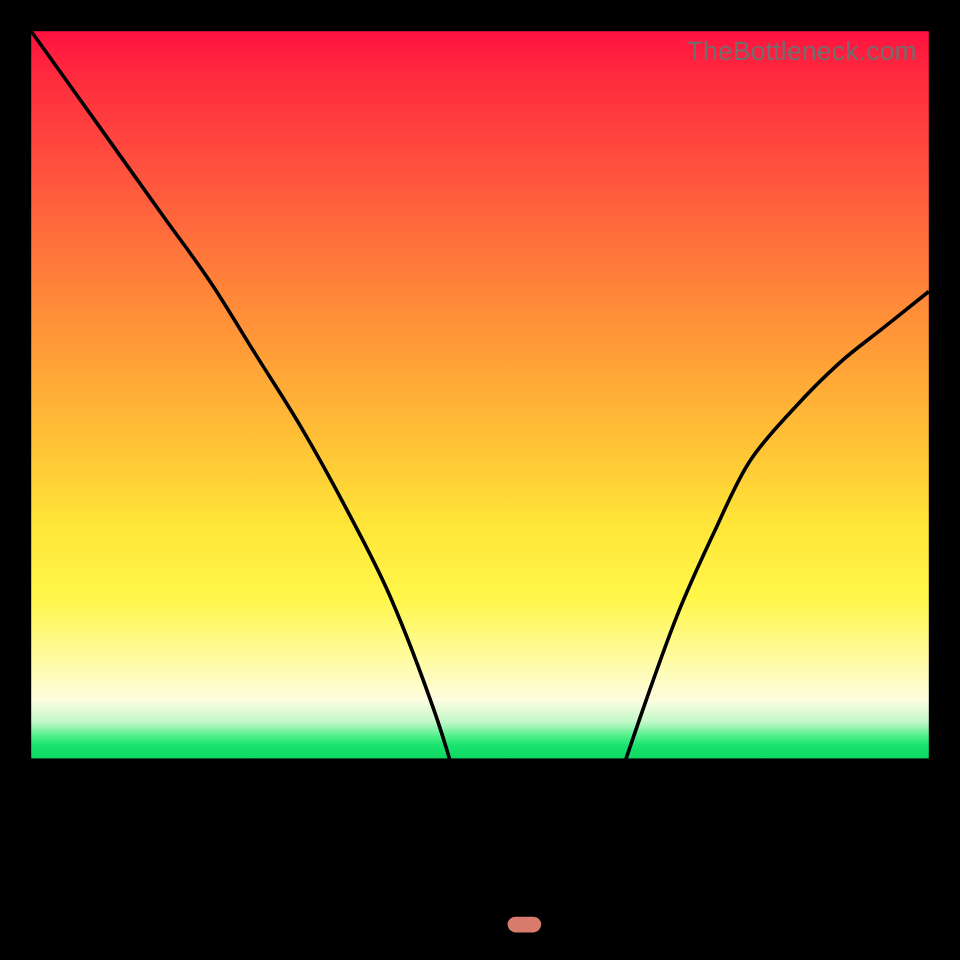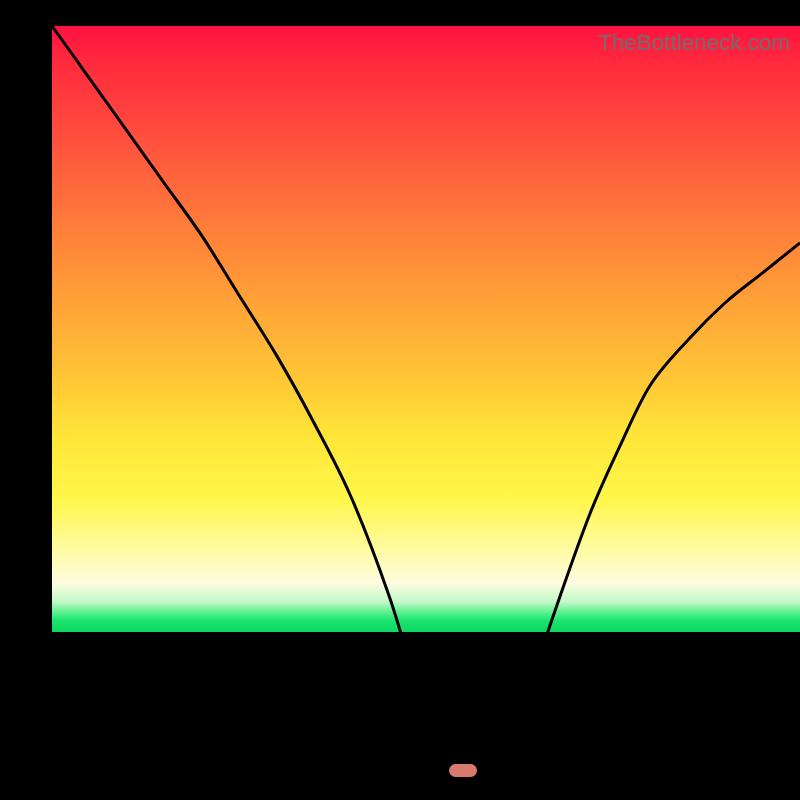--- a/index.html
+++ b/index.html
@@ -36,21 +36,20 @@
       #ffc636 58%,
       #ffe638 68%,
       #fff74a 78%,
       #fffb9e 86%,
       #fdfde0 92%,
       #c2f8c8 95%,
       #4def88 97%,
       #19e36e 98.2%,
       #0fd862 100%
     );
-    margin-left: 26px;
   }
   .watermark {
     position: absolute;
     top: 4px;
     right: 10px;
     color: #6f6f6f;
     font-size: 22px;
     font-weight: 500;
     letter-spacing: 0.2px;
     user-select: none;

